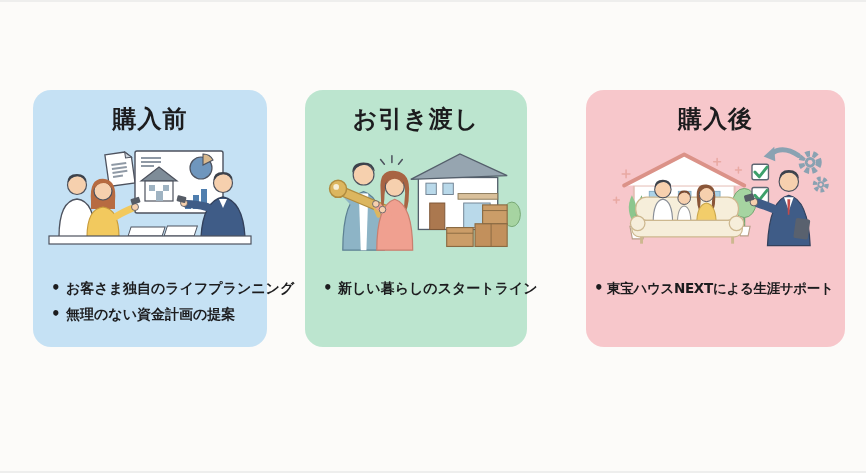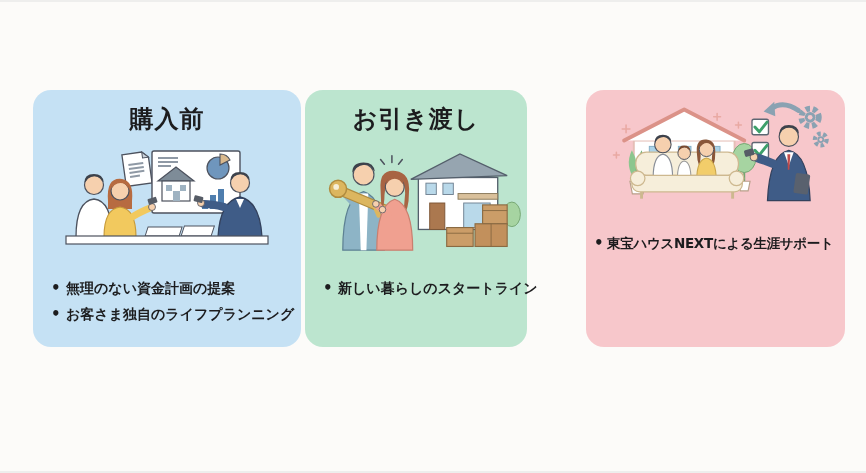--- a/index.html
+++ b/index.html
@@ -16,21 +16,21 @@
   }
   .frame-edge-bottom {
     position:absolute; bottom:0; left:0; width:100%; height:2px;
     background:rgba(120,130,140,0.10);
   }
   .card {
     position:absolute; top:90px; height:257px;
     border-radius:18px;
     display:flex; flex-direction:column;
   }
-  .card--blue  { left:33px;  width:268px; }
+  .card--blue  { left:33px;  width:234px; }
   .card--green { left:305px; width:222px; }
   .card--pink  { left:586px; width:259px; }
   .card-title {
     margin-top:13px;
     text-align:center;
     font-size:24px;
     font-weight:bold;
     letter-spacing:1px;
     color:#1c1c1e;
   }
@@ -129,22 +129,22 @@
       <g>
         <g transform="skewX(-18)">
           <rect x="124" y="86" width="34" height="9" fill="#ffffff" stroke="#4d525e" stroke-width="1"></rect>
           <rect x="160" y="85" width="30" height="10" fill="#ffffff" stroke="#4d525e" stroke-width="1"></rect>
         </g>
         <rect x="14" y="95" width="202" height="8" fill="#ffffff" stroke="#4d525e" stroke-width="1.2"></rect>
       </g>
     </svg>
   </div>
   <ul class="bullets">
+    <li>お客さま独自のライフプランニング</li>
     <li>無理のない資金計画の提案</li>
-    <li>お客さま独自のライフプランニング</li>
   </ul>
 </section>
 
 <section class="card card--green" style="background-color: rgb(188, 229, 207);">
   <h2 class="card-title">お引き渡し</h2>
   <div class="illo">
     <svg viewBox="0 0 235 124" xmlns="http://www.w3.org/2000/svg">
 
       <g>
         <rect x="120" y="35" width="84" height="55" fill="#ffffff" stroke="#545f6b" stroke-width="1.4"></rect>
@@ -200,20 +200,21 @@
         <circle cx="82" cy="69" r="3.5" fill="#f6d0ae" stroke="#4d525e" stroke-width="0.8"></circle>
       </g>
     </svg>
   </div>
   <ul class="bullets">
     <li>新しい暮らしのスタートライン</li>
   </ul>
 </section>
 
 <section class="card card--pink" style="background-color: rgb(247, 199, 203);">
+  <h2 class="card-title">購入後</h2>
   <div class="illo">
     <svg viewBox="0 0 245 128" xmlns="http://www.w3.org/2000/svg">
 
       <g>
         <rect x="38" y="46" width="104" height="50" fill="#ffffff" stroke="#e5beb6" stroke-width="2"></rect>
         <path d="M28 46 L90 14 L152 46" fill="#ffffff" stroke="#db9288" stroke-width="4" stroke-linejoin="round" stroke-linecap="round"></path>
         <rect x="54" y="52" width="13" height="16" fill="#abd3e8" stroke="#84aec6" stroke-width="1"></rect>
         <rect x="84" y="52" width="13" height="16" fill="#abd3e8" stroke="#84aec6" stroke-width="1"></rect>
         <rect x="114" y="52" width="13" height="16" fill="#abd3e8" stroke="#84aec6" stroke-width="1"></rect>
       </g>

